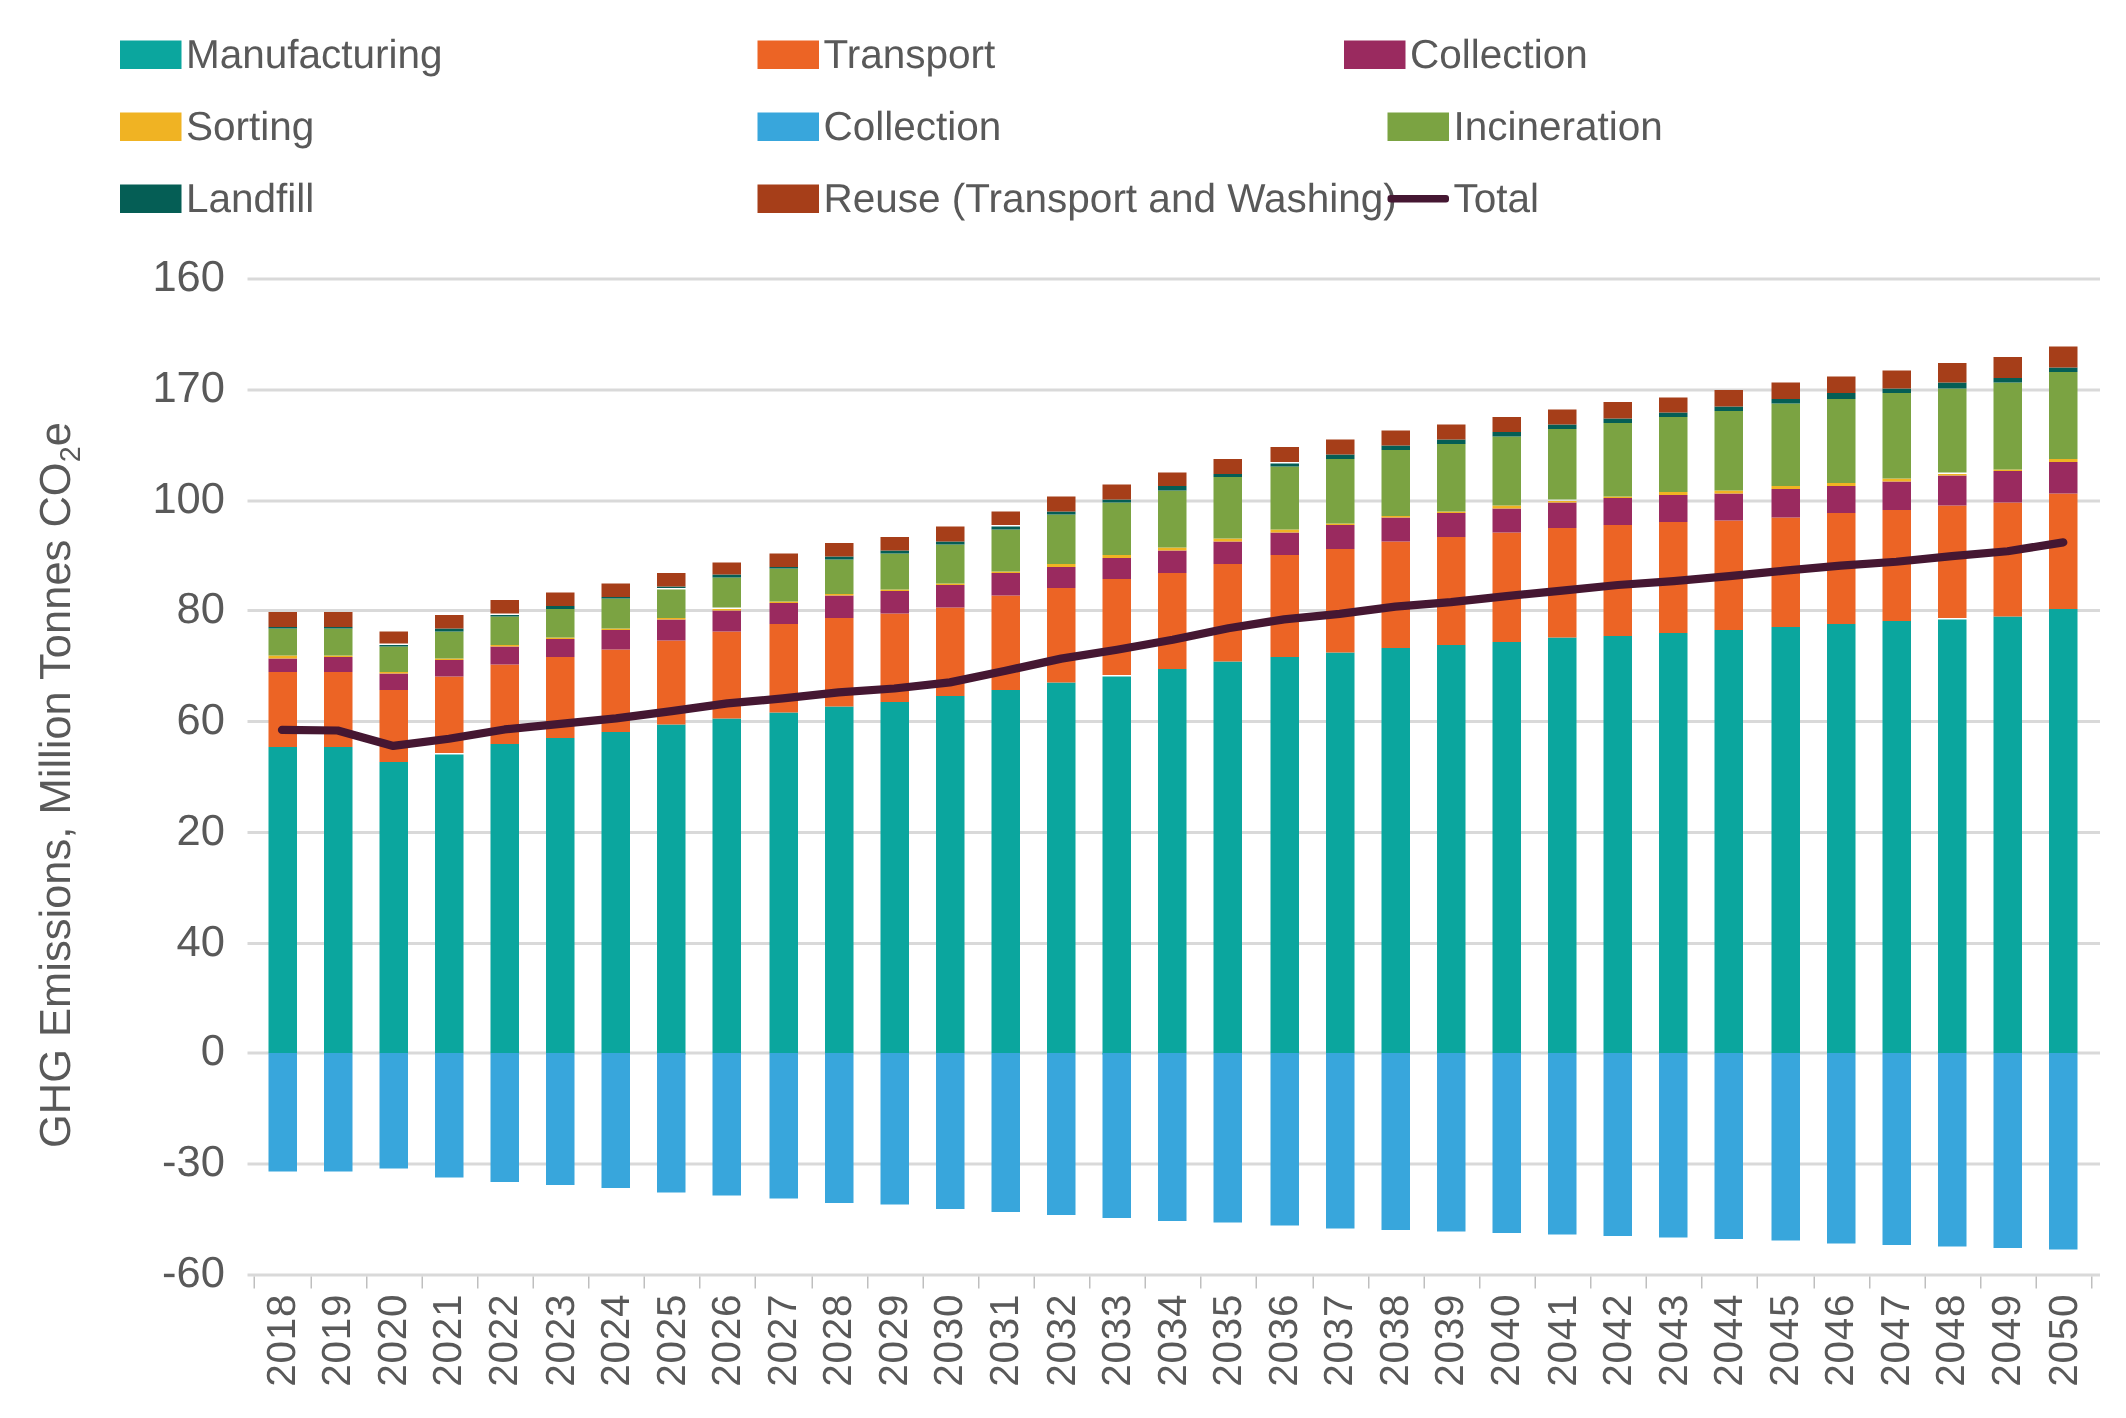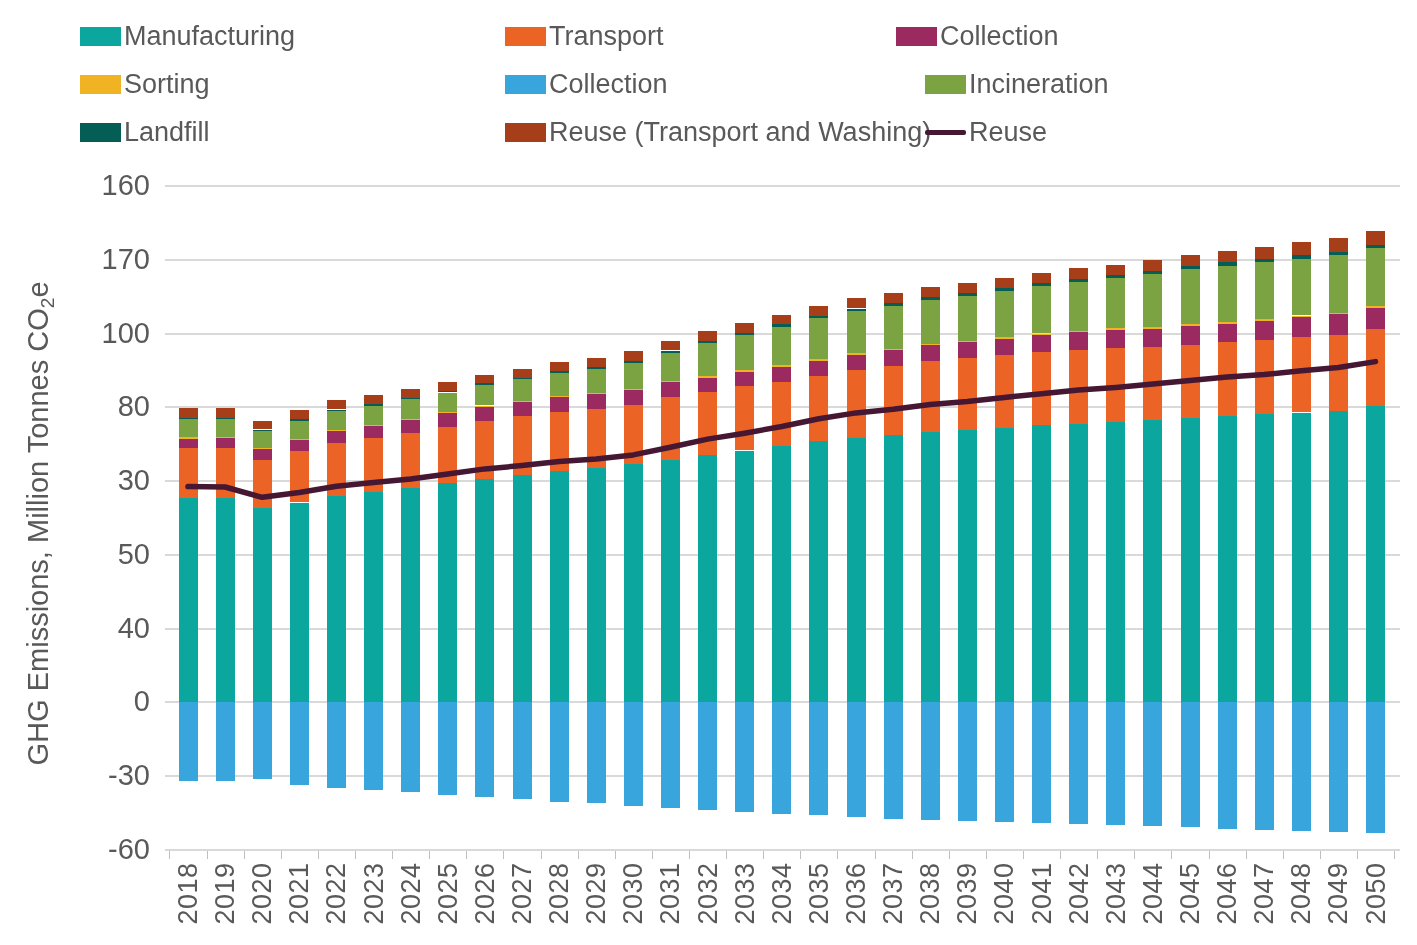--- a/index.html
+++ b/index.html
@@ -65,39 +65,39 @@
       <div class="legend-item" style="left: 80px; top: 117px;">
         <span class="legend-swatch" style="background: rgb(5, 94, 85);"></span>
         <span>Landfill</span>
       </div>
       <div class="legend-item" style="left: 505px; top: 117px;">
         <span class="legend-swatch" style="background: rgb(166, 62, 25);"></span>
         <span>Reuse (Transport and Washing)</span>
       </div>
       <div class="legend-item" style="left: 925px; top: 117px;">
         <span class="legend-line-swatch" style="background: rgb(69, 23, 50);"></span>
-        <span>Reuse</span>
+        <span>Total</span>
       </div>
     </div>
   <div class="y-title" id="y-title" style="width:600px; left:-257px; top:503px;">
     <span>GHG Emissions, Million Tonnes CO</span><sub>2</sub><span>e</span>
   </div>
   <div id="plot">
       <div class="gridline" style="left: 165px; top: 185px; width: 1235px; background: rgb(217, 217, 217);"></div>
       <div class="y-tick" style="left: 50px; top: 171px;">160</div>
       <div class="gridline" style="left: 165px; top: 258.8px; width: 1235px; background: rgb(217, 217, 217);"></div>
       <div class="y-tick" style="left: 50px; top: 244.8px;">170</div>
       <div class="gridline" style="left: 165px; top: 332.6px; width: 1235px; background: rgb(217, 217, 217);"></div>
       <div class="y-tick" style="left: 50px; top: 318.6px;">100</div>
       <div class="gridline" style="left: 165px; top: 406.3px; width: 1235px; background: rgb(217, 217, 217);"></div>
       <div class="y-tick" style="left: 50px; top: 392.3px;">80</div>
       <div class="gridline" style="left: 165px; top: 480.1px; width: 1235px; background: rgb(217, 217, 217);"></div>
-      <div class="y-tick" style="left: 50px; top: 466.1px;">30</div>
+      <div class="y-tick" style="left: 50px; top: 466.1px;">60</div>
       <div class="gridline" style="left: 165px; top: 553.9px; width: 1235px; background: rgb(217, 217, 217);"></div>
-      <div class="y-tick" style="left: 50px; top: 539.9px;">50</div>
+      <div class="y-tick" style="left: 50px; top: 539.9px;">20</div>
       <div class="gridline" style="left: 165px; top: 627.7px; width: 1235px; background: rgb(217, 217, 217);"></div>
       <div class="y-tick" style="left: 50px; top: 613.7px;">40</div>
       <div class="gridline" style="left: 165px; top: 701.4px; width: 1235px; background: rgb(217, 217, 217);"></div>
       <div class="y-tick" style="left: 50px; top: 687.4px;">0</div>
       <div class="gridline" style="left: 165px; top: 775.2px; width: 1235px; background: rgb(217, 217, 217);"></div>
       <div class="y-tick" style="left: 50px; top: 761.2px;">-30</div>
       <div class="gridline" style="left: 165px; top: 849px; width: 1235px; background: rgb(217, 217, 217);"></div>
       <div class="y-tick" style="left: 50px; top: 835px;">-60</div>
       <div class="xtickmark" style="left: 169.4px; top: 851px; background: rgb(191, 191, 191);"></div>
       <div class="xtickmark" style="left: 206.6px; top: 851px; background: rgb(191, 191, 191);"></div>

